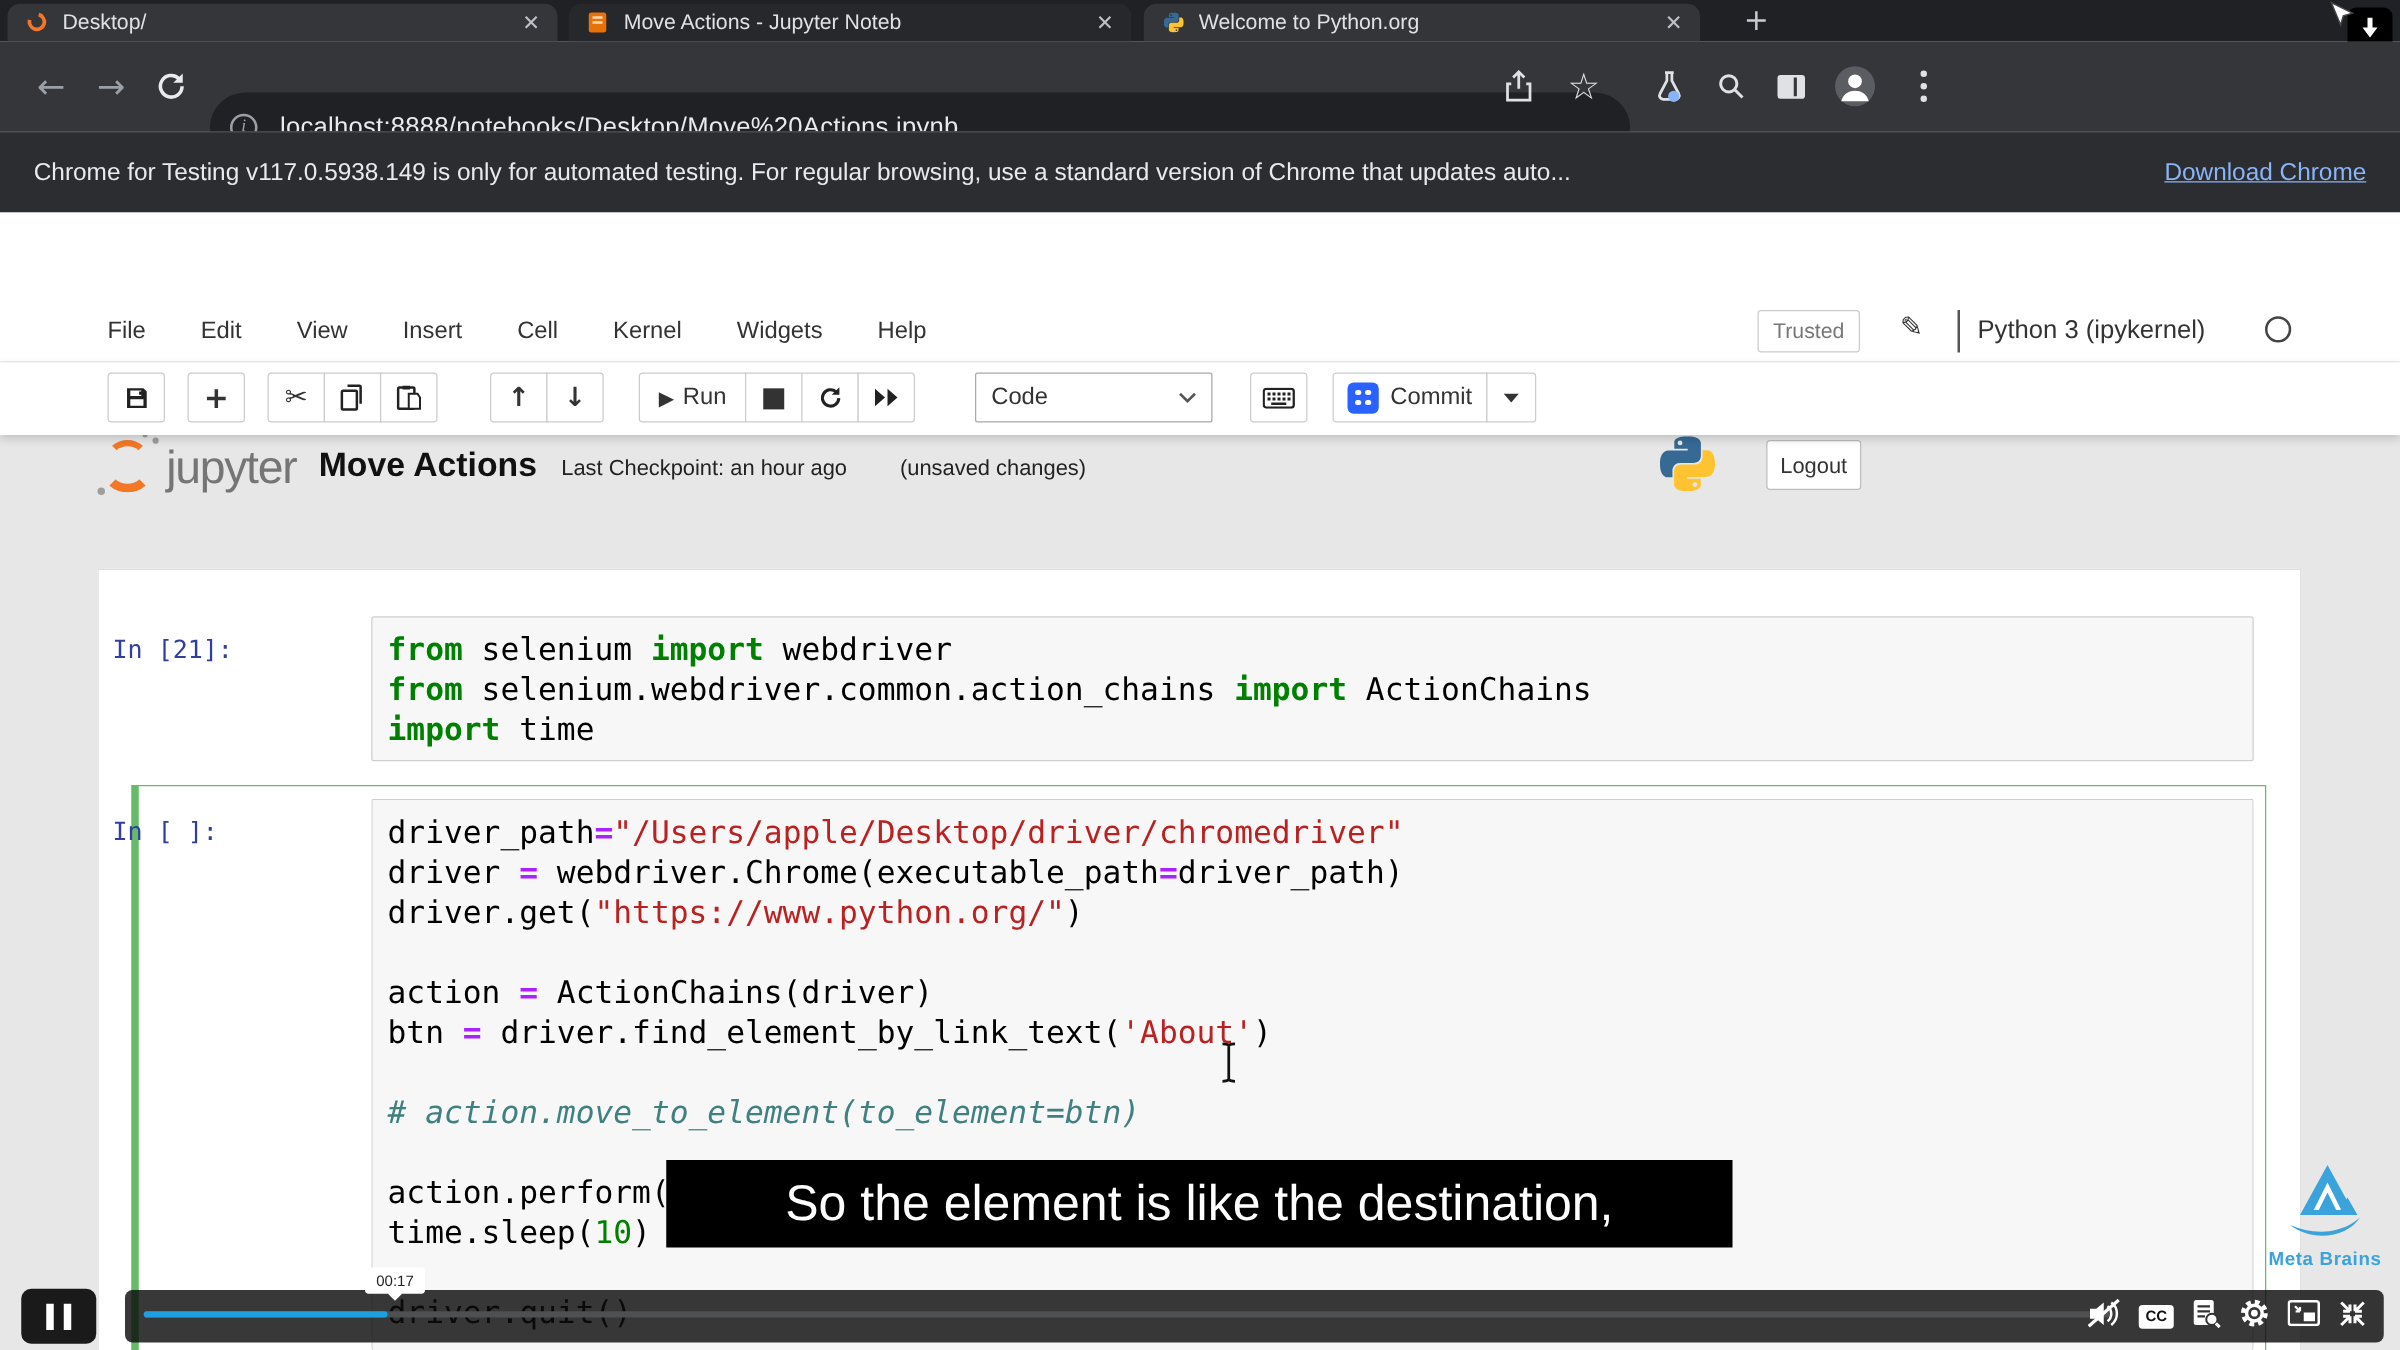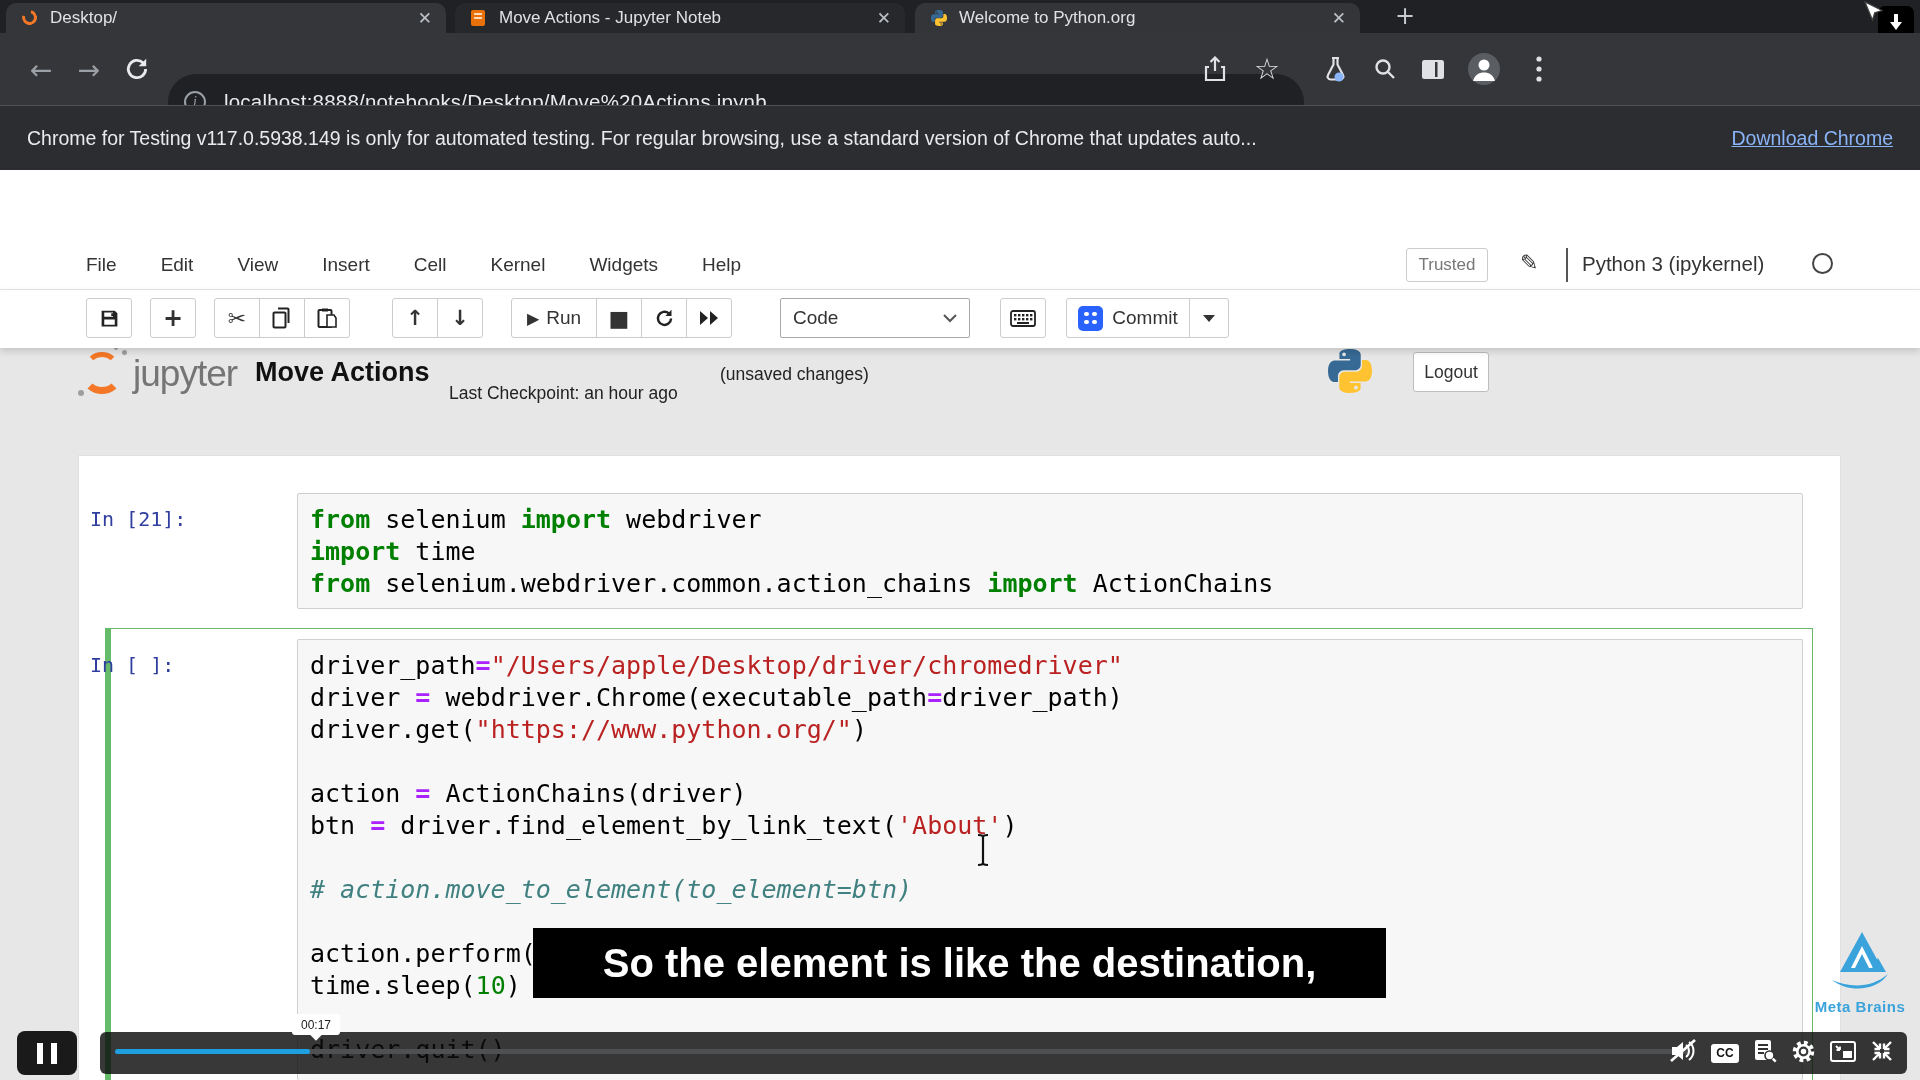--- a/index.html
+++ b/index.html
@@ -45,21 +45,21 @@
 
   
   .jheader { left:0; top:170px; width:1920px; height:70px; background:#fff;padding-left:35px; }
   .jlogo { position:absolute; left:76px; top:178px; width:54px; height:50px; }
   .arc { position:absolute; border-radius:50%; border-style:solid; border-color:transparent; }
   .arc.bottom { left:6px; top:10px; width:40px; height:36px; border-width:7px; border-bottom-color:#f37726; }
   .arc.top    { left:9px; top:4px;  width:34px; height:30px; border-width:5px; border-top-color:#f37726; }
   .jdot { position:absolute; background:#9e9e9e; border-radius:50%; }
   .jword { position:absolute; left:133px; top:183px; font-size:37px; color:#757575; font-weight:400; letter-spacing:-1px; }
   .jtitle { position:absolute; left:255px; top:187px; font-size:27px; font-weight:600; color:#111; }
-  .jchk { position:absolute; left:449px; top:194px; font-size:17.5px; color:#222;margin-top:19px; }
+  .jchk { position:absolute; left:449px; top:194px; font-size:17.5px; color:#222; }
   .juns { position:absolute; left:720px; top:194px; font-size:17.5px; color:#222; }
   .pylogo-lg { position:absolute; left:1328px; top:179px; }
   .logout { position:absolute; left:1413px; top:182px; width:76px; height:40px; background:#fff;
             border:1px solid #bdbdbd; border-radius:3px; font-size:17.5px; color:#333;
             display:flex; align-items:center; justify-content:center; }
 
   
   .jmenu { left:0; top:240px; width:1920px; height:50px; background:#fff; border-bottom:1px solid #e7e7e7; }
   .jmenu .items { position:absolute; left:86px; top:0; height:50px; display:flex; gap:44px; align-items:center; }
   .mitem { font-size:19px; color:#333; }
@@ -95,21 +95,21 @@
   .inputarea { position:absolute; background:#f7f7f7; border:1px solid #cfcfcf; border-radius:2px;
                padding:10px 12px; font-family:"DejaVu Sans Mono", monospace; font-size:25px; line-height:32px; }
   .cl { height:32px; white-space:pre; }
   .tk-k { color:#008000; font-weight:bold; } .tk-s { color:#BA2121; }
   .tk-o { color:#AA22FF; font-weight:bold; } .tk-c { color:#408080; font-style:italic; }
   .tk-n { color:#008000; } .tk-t { color:#000; }
   .selcell { left:105px; top:628px; width:1708px; height:460px; border:1px solid #66BB6A; border-left:6px solid #66BB6A; }
 
   
   .caption { left:533px; top:928px; width:853px; height:70px; background:#000; color:#fff;
-             font-size:40px; font-weight:700; display:flex; align-items:center; justify-content:center; white-space:nowrap; }
+             font-size:40px; font-weight:400; display:flex; align-items:center; justify-content:center; white-space:nowrap; }
 
   
   .pausebox { left:17px; top:1031px; width:60px; height:44px; background:#1a1a1a; border-radius:8px;
               display:flex; align-items:center; justify-content:center; gap:8px; z-index:30; }
   .pausebox i { width:6px; height:21px; background:#fff; }
   .pstrip { left:100px; top:1032px; width:1807px; height:42px; background:rgba(12,12,12,.82);
             border-radius:6px; z-index:25; }
   .track { position:absolute; left:15px; top:17px; width:1575px; height:5px; background:#4e5052; border-radius:3px; }
   .played { position:absolute; left:0; top:0; height:5px; background:#1E9FE0; border-radius:3px; }
   .ttip { left:292px; top:1014px; width:48px; height:21px; background:#fff; border-radius:3px; z-index:31;
@@ -366,22 +366,22 @@
           </div>
       </div>
     </div>
   </div>
 
   <div class="abs card"></div>
 
   <div class="abs prompt" style="left:90px;top:507px;">In [21]:</div>
   <div class="abs inputarea" style="left:297px;top:493px;width:1506px;height:116px;">
       <div class="cl"><span class="tk-k">from</span><span class="tk-t"> selenium </span><span class="tk-k">import</span><span class="tk-t"> webdriver</span></div>
+      <div class="cl"><span class="tk-k">from</span><span class="tk-t"> selenium.webdriver.common.action_chains </span><span class="tk-k">import</span><span class="tk-t"> ActionChains</span></div>
       <div class="cl"><span class="tk-k">import</span><span class="tk-t"> time</span></div>
-      <div class="cl"><span class="tk-k">from</span><span class="tk-t"> selenium.webdriver.common.action_chains </span><span class="tk-k">import</span><span class="tk-t"> ActionChains</span></div>
     </div>
 
   <div class="abs selcell"></div>
   <div class="abs prompt" style="left:90px;top:653px;">In [ ]:</div>
   <div class="abs inputarea" style="left:297px;top:639px;width:1506px;height:441px;border-bottom:none;">
       <div class="cl"><span class="tk-t">driver_path</span><span class="tk-o">=</span><span class="tk-s">"/Users/apple/Desktop/driver/chromedriver"</span></div>
       <div class="cl"><span class="tk-t">driver </span><span class="tk-o">=</span><span class="tk-t"> webdriver.Chrome(executable_path</span><span class="tk-o">=</span><span class="tk-t">driver_path)</span></div>
       <div class="cl"><span class="tk-t">driver.get(</span><span class="tk-s">"https://www.python.org/"</span><span class="tk-t">)</span></div>
       <div class="cl">&nbsp;</div>
       <div class="cl"><span class="tk-t">action </span><span class="tk-o">=</span><span class="tk-t"> ActionChains(driver)</span></div>

